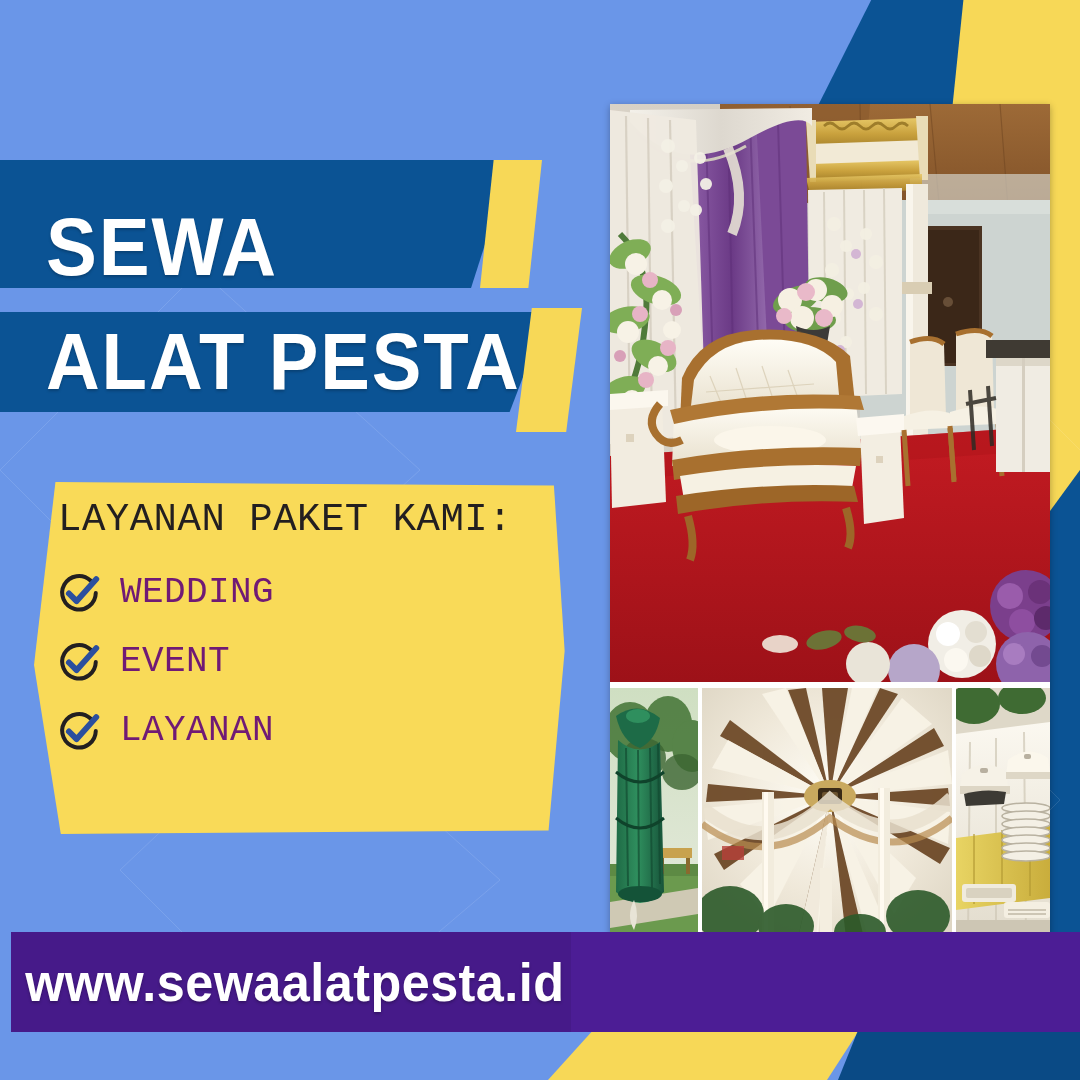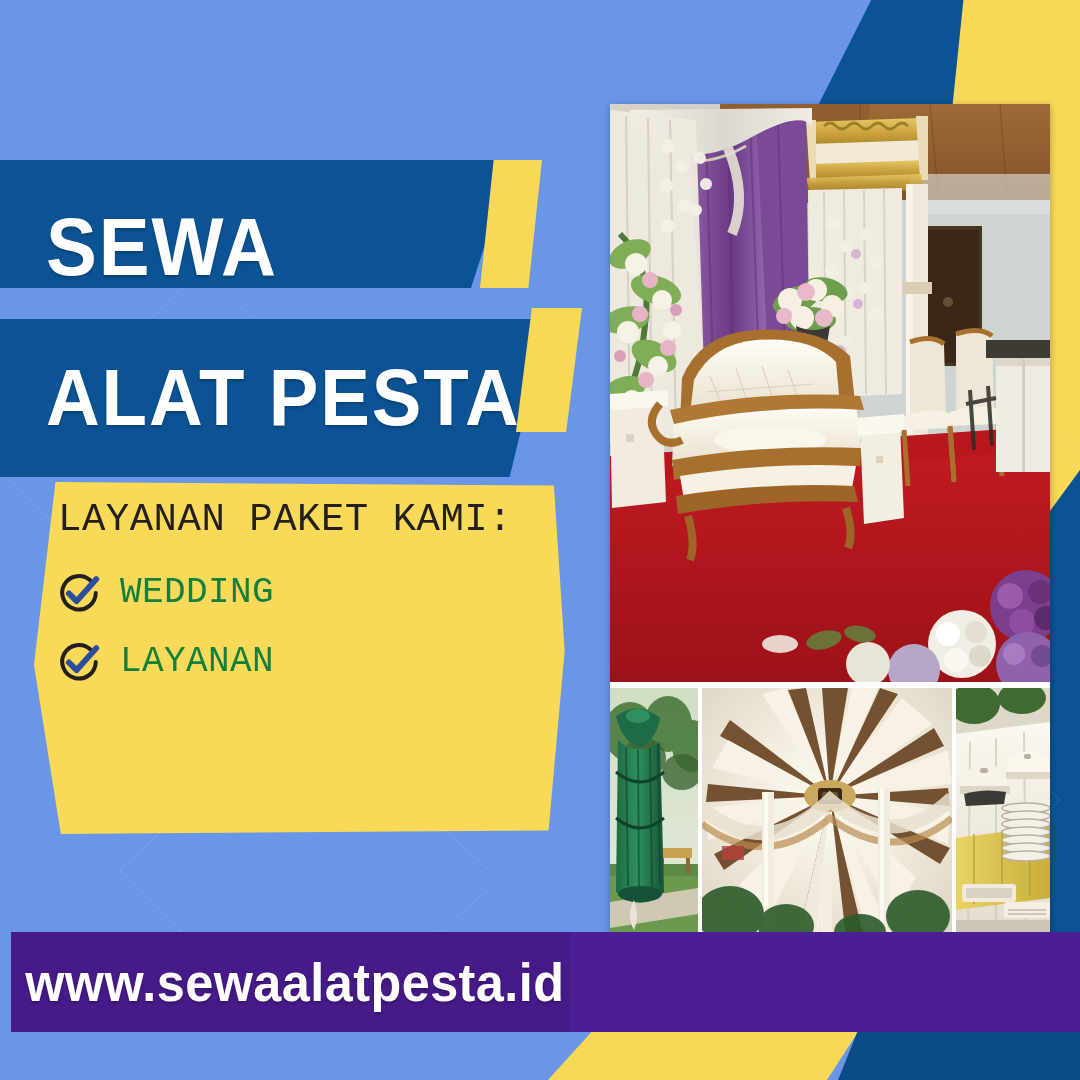--- a/index.html
+++ b/index.html
@@ -58,21 +58,21 @@
     background:#0b5394;
     display:flex;align-items:center;
   }
   .band-1{top:160px;height:128px;width:512px;
     clip-path:polygon(0 0, 100% 0, 92% 100%, 0 100%);align-items:flex-end;}
   .band-1-accent{
     position:absolute;top:160px;left:480px;height:128px;width:62px;
     background:#f7d857;
     clip-path:polygon(22% 0, 100% 0, 78% 100%, 0 100%);
   }
-  .band-2{top:319px;height:158px;width:548px;
+  .band-2{top:312px;height:100px;width:548px;
     clip-path:polygon(0 0, 100% 0, 93% 100%, 0 100%);}
   .band-2-accent{
     position:absolute;top:308px;left:516px;height:124px;width:66px;
     background:#f7d857;
     clip-path:polygon(24% 0, 100% 0, 76% 100%, 0 100%);
   }
   .headline{
     color:#ffffff;
     font-weight:bold;
     letter-spacing:2px;
@@ -102,21 +102,21 @@
     position:absolute;left:22px;top:76px;right:10px;
   }
   .svc-item{
     display:flex;align-items:center;height:69px;
   }
   .svc-icon{
     position:relative;width:46px;height:46px;flex:0 0 46px;margin-right:18px;
   }
   .svc-icon svg{display:block;width:46px;height:46px;overflow:visible;}
   .svc-label{
-    font-size:36px;color:#15803d;letter-spacing:.4px;white-space:nowrap;
+    font-size:36px;color:#701a75;letter-spacing:.4px;white-space:nowrap;
   }
 
   
   .photo-frame{
     position:absolute;left:610px;top:104px;width:440px;height:836px;
     background:#ffffff;
     box-shadow:0 2px 7px rgba(0,0,0,.30);
     overflow:hidden;
   }
   .photo-main{
@@ -187,20 +187,29 @@
       <div class="svc-item">
         <span class="svc-icon">
           <svg viewBox="0 0 48 48">
             <path d="M36 11 A17.5 17.5 0 1 0 41.5 24" fill="none" stroke="#231f20" stroke-width="4.2" stroke-linecap="round"></path>
             <path d="M13.5 24.5 L21.5 32.5 L42 9.5" fill="none" stroke="#2b4f9e" stroke-width="6.2" stroke-linecap="round" stroke-linejoin="round"></path>
           </svg>
         </span>
         <span class="svc-label">WEDDING</span>
       </div>
 
+      <div class="svc-item">
+        <span class="svc-icon">
+          <svg viewBox="0 0 48 48">
+            <path d="M36 11 A17.5 17.5 0 1 0 41.5 24" fill="none" stroke="#231f20" stroke-width="4.2" stroke-linecap="round"></path>
+            <path d="M13.5 24.5 L21.5 32.5 L42 9.5" fill="none" stroke="#2b4f9e" stroke-width="6.2" stroke-linecap="round" stroke-linejoin="round"></path>
+          </svg>
+        </span>
+        <span class="svc-label">EVENT</span>
+      </div>
 
 
       <div class="svc-item">
         <span class="svc-icon">
           <svg viewBox="0 0 48 48">
             <path d="M36 11 A17.5 17.5 0 1 0 41.5 24" fill="none" stroke="#231f20" stroke-width="4.2" stroke-linecap="round"></path>
             <path d="M13.5 24.5 L21.5 32.5 L42 9.5" fill="none" stroke="#2b4f9e" stroke-width="6.2" stroke-linecap="round" stroke-linejoin="round"></path>
           </svg>
         </span>
         <span class="svc-label">LAYANAN</span>

